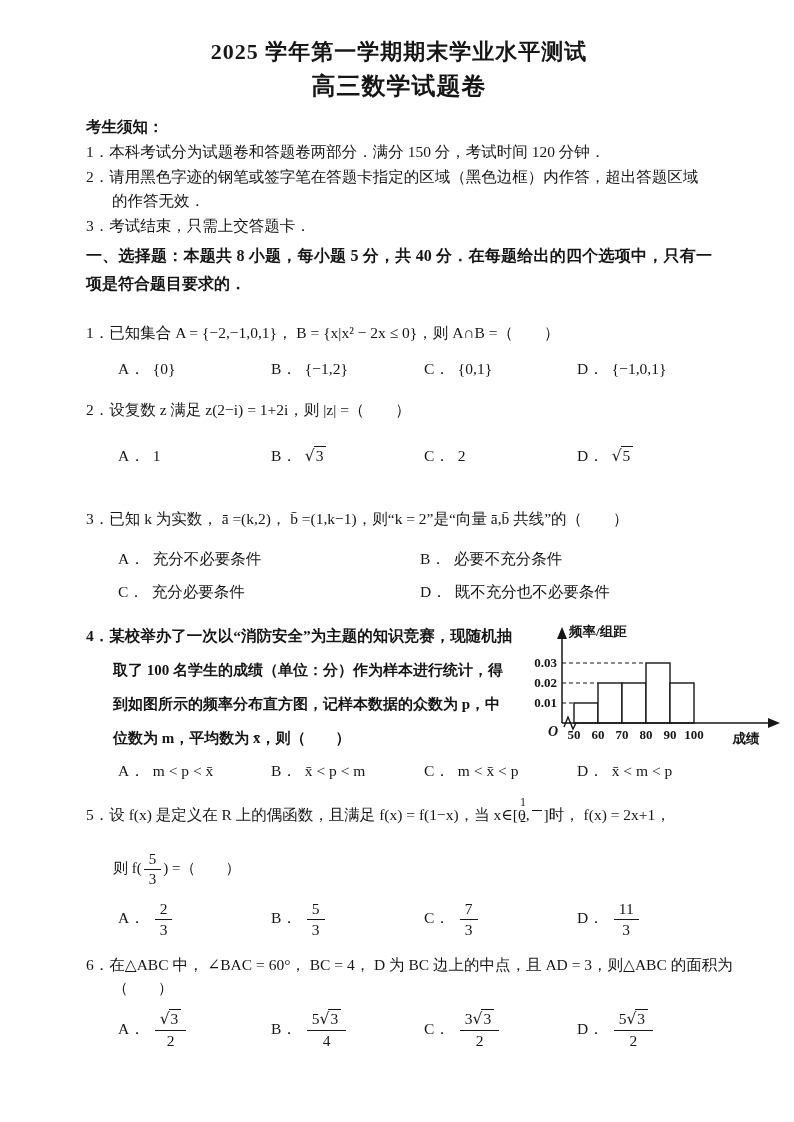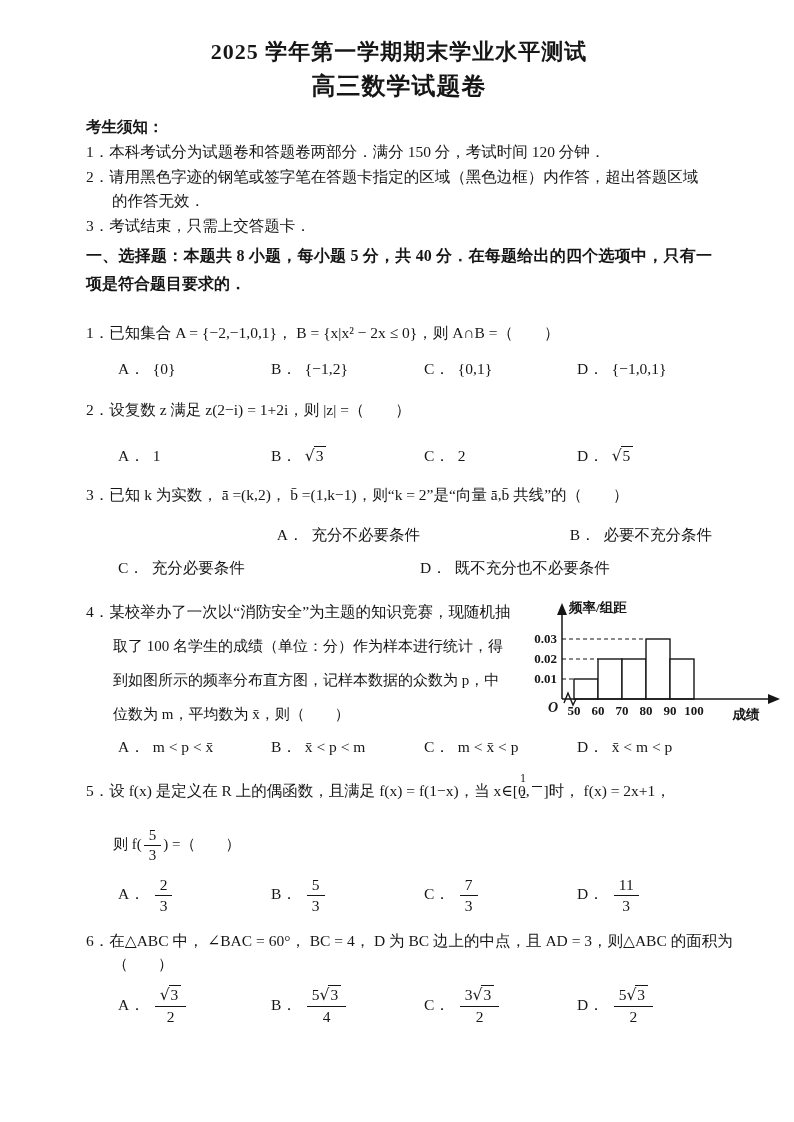--- a/index.html
+++ b/index.html
@@ -28,24 +28,24 @@
   .frac .num{display:block;border-bottom:1.4px solid #161616;padding:0 5px 1px 5px;}
   .frac .den{display:block;padding-top:1px;}
   .frac.small{font-size:12px;line-height:1.05;vertical-align:-2px;}
   
   .sqrt{white-space:nowrap;}
   .sqrt-sign{font-family:"DejaVu Sans",sans-serif;letter-spacing:-1px;}
   .radicand{border-top:1.4px solid #161616;padding:0 3px 0 2px;}
   
   #q1{margin-top:24px;} #q1 .opts4{margin-top:14px;}
   #q2{margin-top:18px;} #q2 .opts4{margin-top:24px;}
-  #q3{margin-top:16px;} #q3 .opts2-row1{margin-top:18px;text-align:right;} #q3 .opts2-row2{margin-top:12px;}
+  #q3{margin-top:40px;} #q3 .opts2-row1{margin-top:18px;} #q3 .opts2-row2{margin-top:12px;}
   #q4{margin-top:16px;}
   .q4-row{display:flex;margin-right:-88px;}
-  .q4-text{flex:none;width:432px;}
+  .q4-text{flex:none;width:432px;font-weight:bold;}
   .q4-text .stem,.q4-text .cont-line{line-height:2.25;white-space:nowrap;}
   .q4-chart{flex:none;width:272px;padding-top:2px;}
   #q4 .opts4{margin-top:4px;}
   #q5{margin-top:14px;} #q5 .line2{margin-top:24px;} #q5 .opts4{margin-top:12px;}
   #q6{margin-top:14px;} #q6 .opts4{margin-top:10px;}
   
   #histogram-svg text{font-family:"Liberation Serif","DejaVu Serif",serif;font-weight:bold;fill:#161616;}
   #histogram-svg .tick{font-size:13px;}
   #histogram-svg .axis-label{font-size:13.5px;}
   #histogram-svg .origin{font-size:14px;font-style:italic;}

